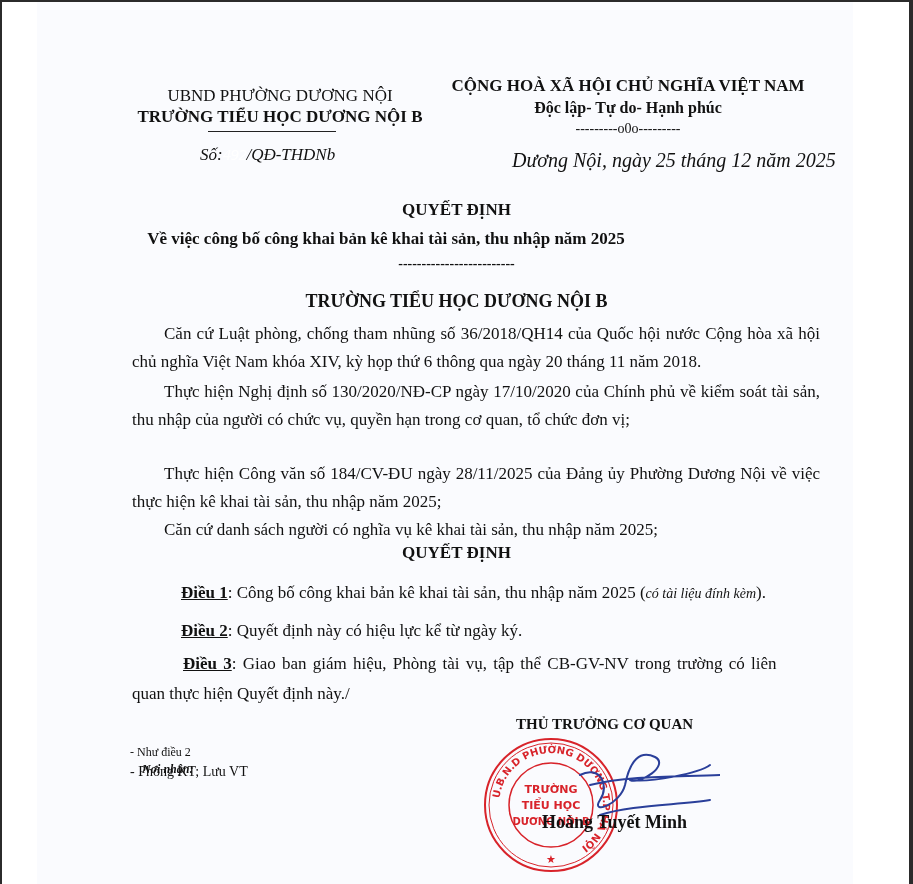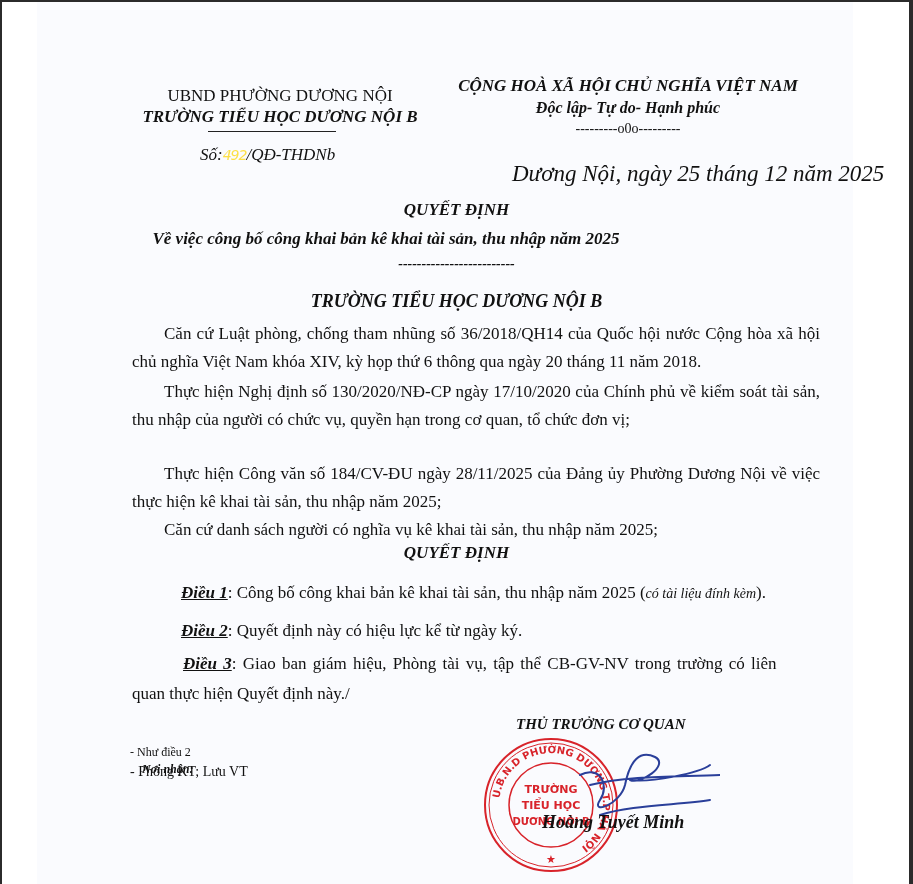--- a/index.html
+++ b/index.html
@@ -12,34 +12,34 @@
     .frame {
       position: absolute; left: 2px; top: 2px; width: 907px; height: 882px;
       background: #ffffff;
     }
     .page {
       position: absolute; left: 35px; top: 0; width: 816px; height: 884px;
       background: #fafbfe;
     }
     .abs { position: absolute; white-space: nowrap; }
     .center { text-align: center; }
-    .b { font-weight: bold; font-style: italic; }
+    .b { font-weight: bold; }
     .i { font-style: italic; }
     .u { text-decoration: underline; margin-left: 17px; }
 
     .agency { left: 115px; top: 86px; width: 330px; font-size: 17px; }
     .school { left: 115px; top: 107px; width: 330px; font-size: 17px; }
     .school-rule { position: absolute; left: 208px; top: 131px; width: 128px; border-top: 1.5px solid #222; }
     .docnum { left: 200px; top: 145px; font-size: 17px; }
-    .docnum .hand { color: #fde047; font-family: "DejaVu Sans", sans-serif; font-size: 14px; font-style: italic; letter-spacing: -1px; }
+    .docnum .hand { color: #ffffff; font-family: "DejaVu Sans", sans-serif; font-size: 14px; font-style: italic; letter-spacing: -1px; }
 
     .nation { left: 448px; top: 76px; width: 360px; font-size: 17px; }
     .motto { left: 448px; top: 99px; width: 360px; font-size: 16px; }
     .sep1 { left: 448px; top: 121px; width: 360px; font-size: 14px; }
-    .dateline { left: 512px; top: 149px; font-size: 23px; margin-top: 12px; }
+    .dateline { left: 512px; top: 149px; font-size: 20px; }
 
     .title1 { left: 0; top: 200px; width: 913px; font-size: 17px; }
     .subtitle { left: 0; top: 229px; width: 772px; font-size: 17px; }
     .sep2 { left: 0; top: 256px; width: 913px; font-size: 14px; }
     .org { left: 0; top: 291px; width: 913px; font-size: 18px; }
 
     .para { position: absolute; left: 132px; width: 688px; font-size: 17px; line-height: 28px; text-align: justify; white-space: normal; }
     .para .first { padding-left: 32px; }
     .p1 { top: 320px; }
     .p2 { top: 378px; }

